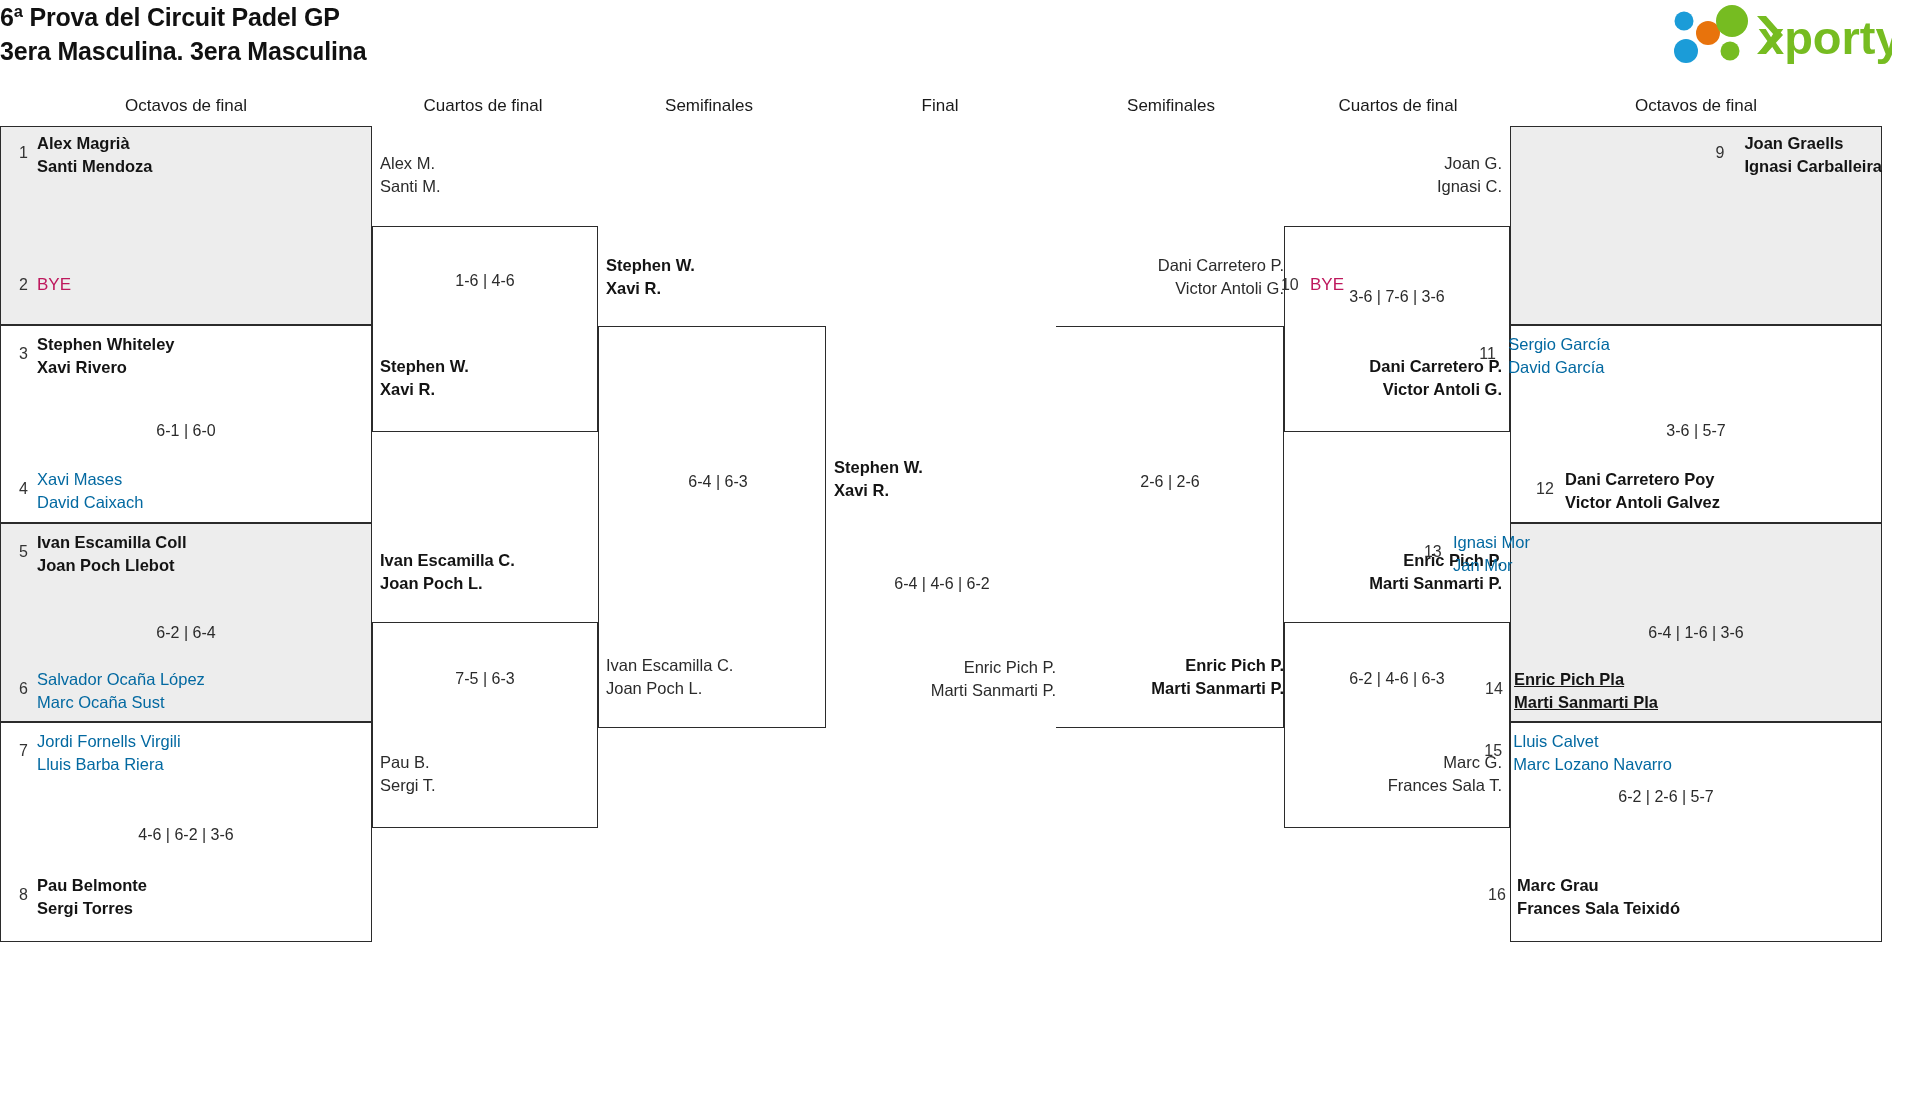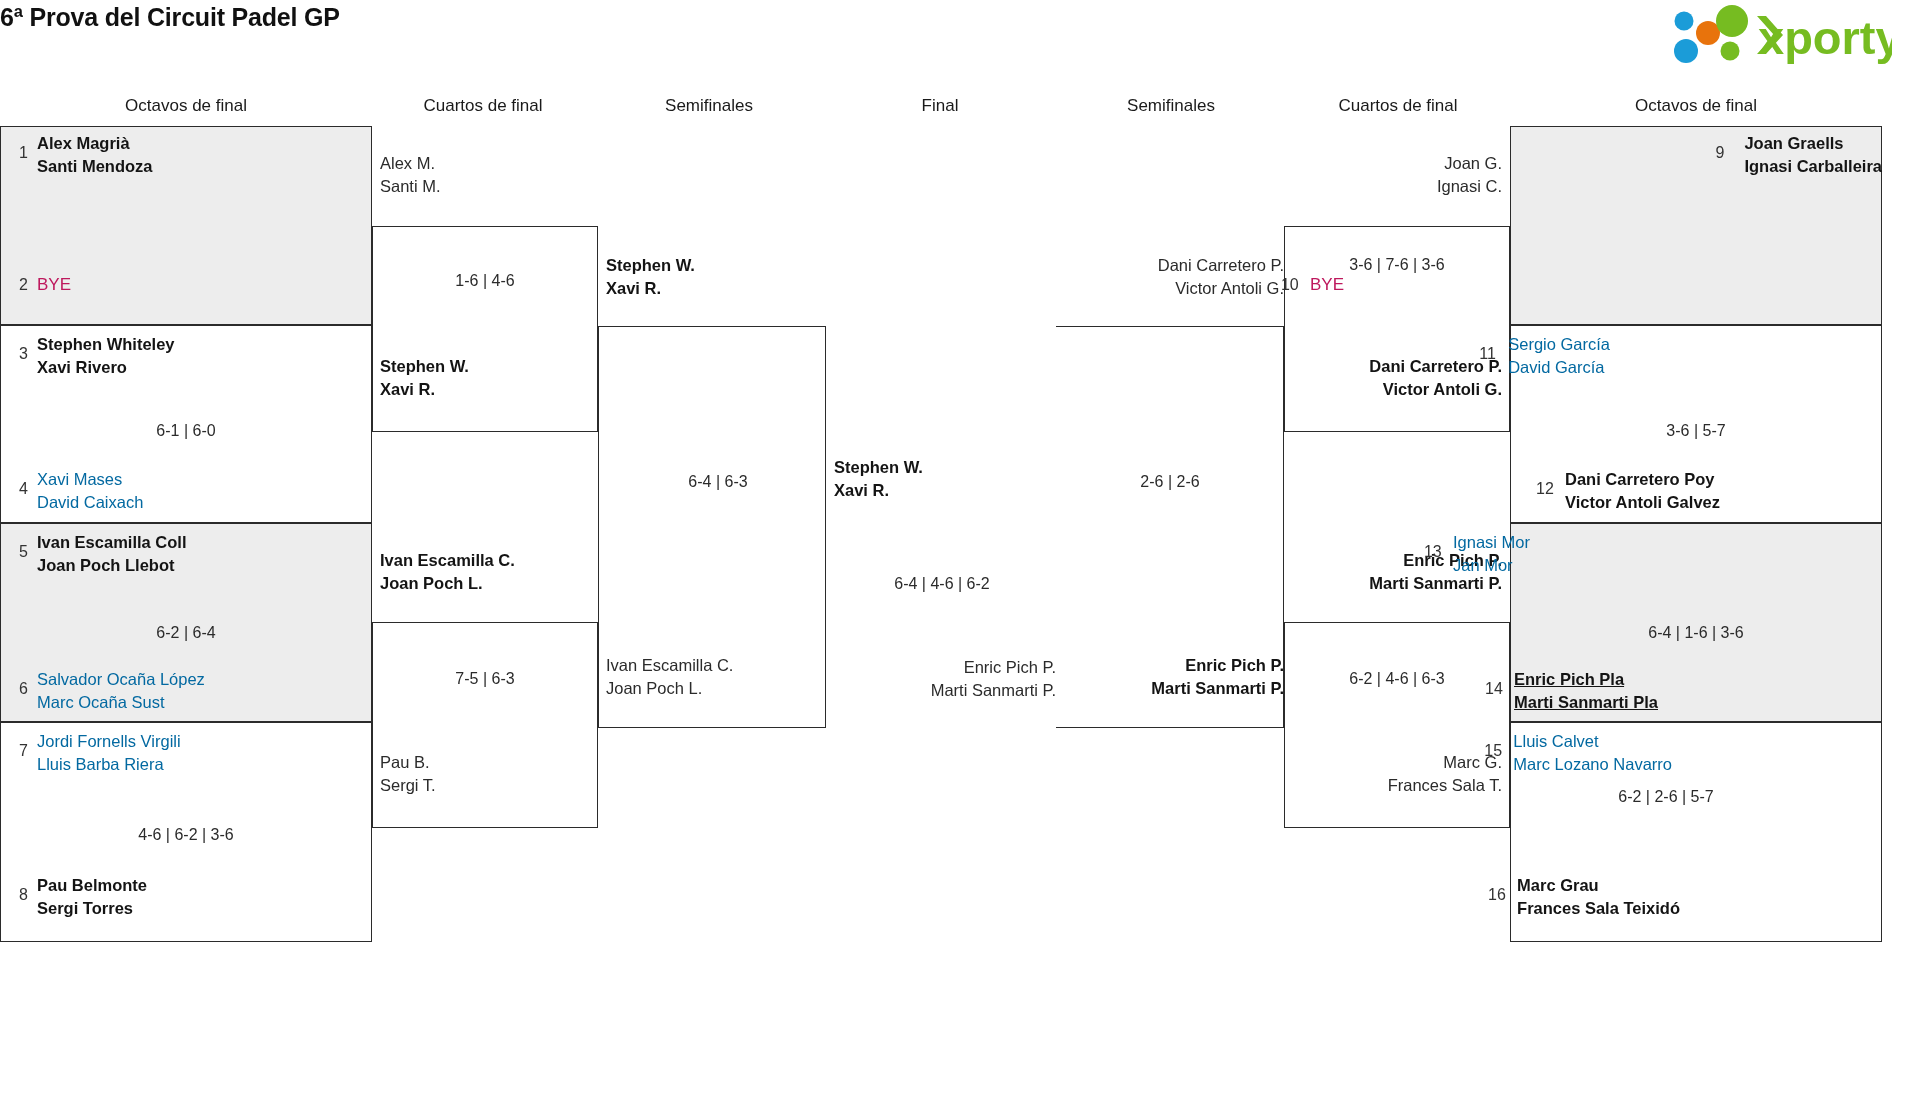--- a/index.html
+++ b/index.html
@@ -57,20 +57,21 @@
   
   .bye{font-size:17px;color:#be185d;line-height:22.5px;}
 </style>
 </head>
 <body>
 
 <div class="page">
 
   <div class="title-block">
     <div class="title-line">6ª Prova del Circuit Padel GP</div>
+    <div class="title-line">3era Masculina. 3era Masculina</div>
   </div>
 
   <div class="logo">
     <svg width="230" height="62" viewBox="0 0 230 62" xmlns="http://www.w3.org/2000/svg">
       <g>
         <circle cx="22" cy="17" r="9.5" fill="#1b9cd8"></circle>
         <circle cx="46" cy="29" r="12" fill="#e8730c"></circle>
         <circle cx="24" cy="47" r="12" fill="#1b9cd8"></circle>
         <circle cx="70" cy="17" r="16" fill="#76bc21"></circle>
         <circle cx="68" cy="47" r="9.5" fill="#76bc21"></circle>
@@ -206,21 +207,21 @@
   <div class="shortnames right win" style="left:1056px;top:654px;width:228px;">
     <span>Enric Pich P.</span><br>
     <span>Marti Sanmarti P.</span>
   </div>
 
   <div class="box plain" style="left:1284px;top:226px;width:226px;height:206px;"></div>
   <div class="shortnames right" style="left:1284px;top:152px;width:218px;">
     <span>Joan G.</span><br>
     <span>Ignasi C.</span>
   </div>
-  <div class="score" style="left:1284px;top:256px;width:226px;">3-6 | 7-6 | 3-6</div>
+  <div class="score" style="left:1284px;top:288px;width:226px;">3-6 | 7-6 | 3-6</div>
   <div class="shortnames right win" style="left:1284px;top:355px;width:218px;">
     <span>Dani Carretero P.</span><br>
     <span>Victor Antoli G.</span>
   </div>
 
   <div class="box plain" style="left:1284px;top:622px;width:226px;height:206px;"></div>
   <div class="shortnames right win" style="left:1284px;top:549px;width:218px;">
     <span>Enric Pich P.</span><br>
     <span>Marti Sanmarti P.</span>
   </div>

